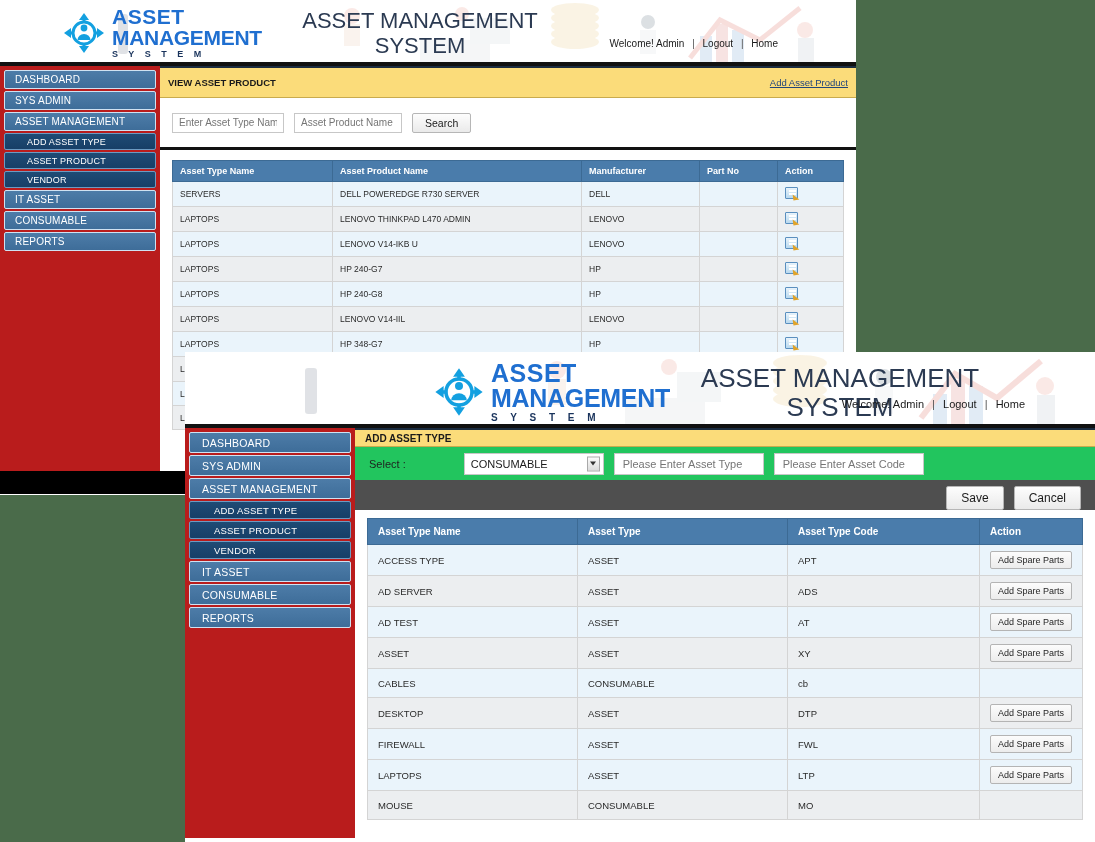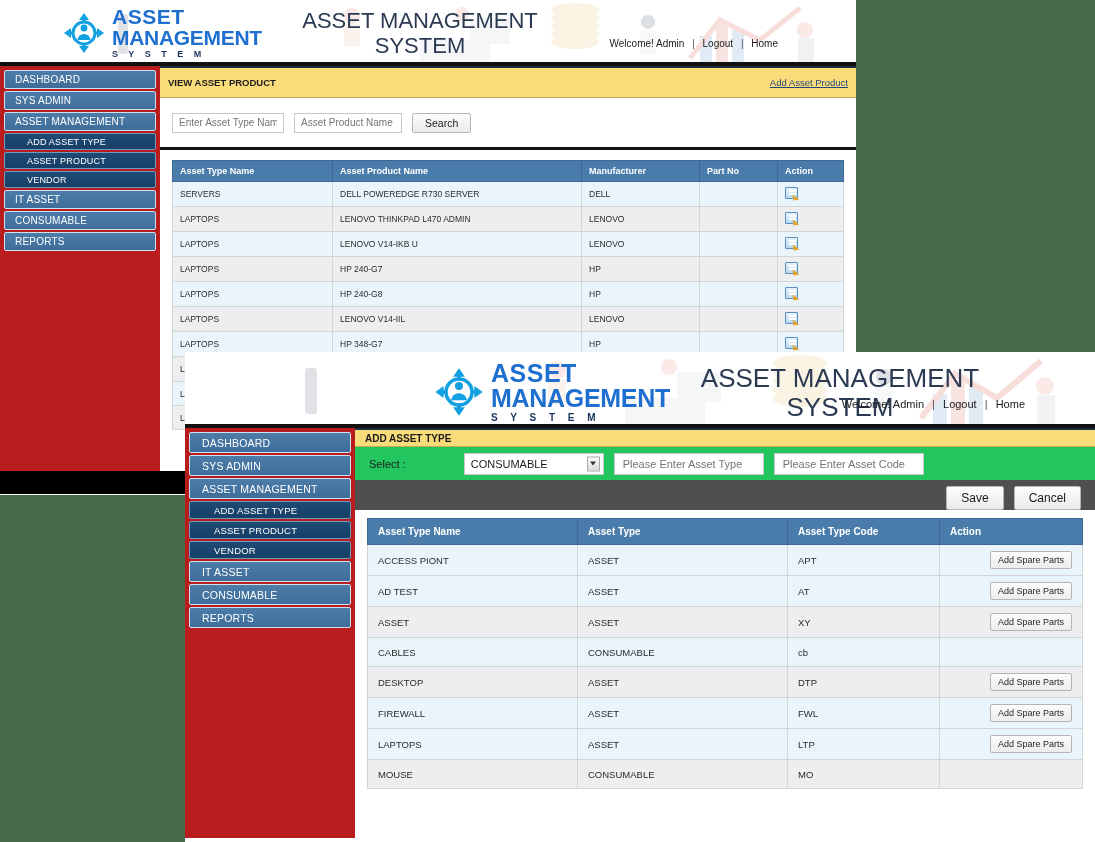--- a/index.html
+++ b/index.html
@@ -247,21 +247,21 @@
     background: #22c55e; height: 33px;
     display: flex; align-items: center; gap: 10px; padding: 0 14px;
   }
   #win-front .lbl { font-size: 11px; }
   #win-front .txt { height: 22px; font-size: 11px; padding: 0 8px; }
   #win-front select.sel { height: 22px; font-size: 11px; padding: 0 20px 0 6px; }
   #win-front .action-bar { height: 30px; padding: 0 14px; }
   #win-front table.grid th { font-size: 10px; padding: 7px 10px; }
   #win-front table.grid td { font-size: 9.5px; padding: 6px 10px; height: 29px; }
   #win-front .table-wrap { padding: 8px 12px 0 12px; background: #fff; }
-  #win-front .spare-btn { font-size: 9px; padding: 3px 7px; margin-left: 40px; }
+  #win-front .spare-btn { font-size: 9px; padding: 3px 7px; }
 </style>
 </head>
 <body>
 
 <div class="window" id="win-back">
 
   <div class="banner">
     <svg class="banner-art" viewBox="0 0 856 66" preserveAspectRatio="none">
       <rect x="118" y="14" width="10" height="40" rx="3" fill="#9aa3ad"></rect>
       <rect x="420" y="40" width="70" height="22" fill="#dfe3e8"></rect>
@@ -565,23 +565,29 @@
           <thead>
               <tr id="bh-front">
                 <th style="width: 210px;">Asset Type Name</th>
                 <th style="width: 210px;">Asset Type</th>
                 <th>Asset Type Code</th>
                 <th style="width: 90px;">Action</th>
               </tr>
             </thead>
           <tbody id="bb-front">
               <tr>
-                <td>ACCESS PIONT</td>
+                <td>ACCESS TYPE</td>
                 <td>ASSET</td>
                 <td>APT</td>
+                <td><button class="spare-btn">Add Spare Parts</button></td>
+              </tr>
+              <tr class="alt">
+                <td>AD SERVER</td>
+                <td>ASSET</td>
+                <td>ADS</td>
                 <td><button class="spare-btn">Add Spare Parts</button></td>
               </tr>
               <tr>
                 <td>AD TEST</td>
                 <td>ASSET</td>
                 <td>AT</td>
                 <td><button class="spare-btn">Add Spare Parts</button></td>
               </tr>
               <tr class="alt">
                 <td>ASSET</td>

